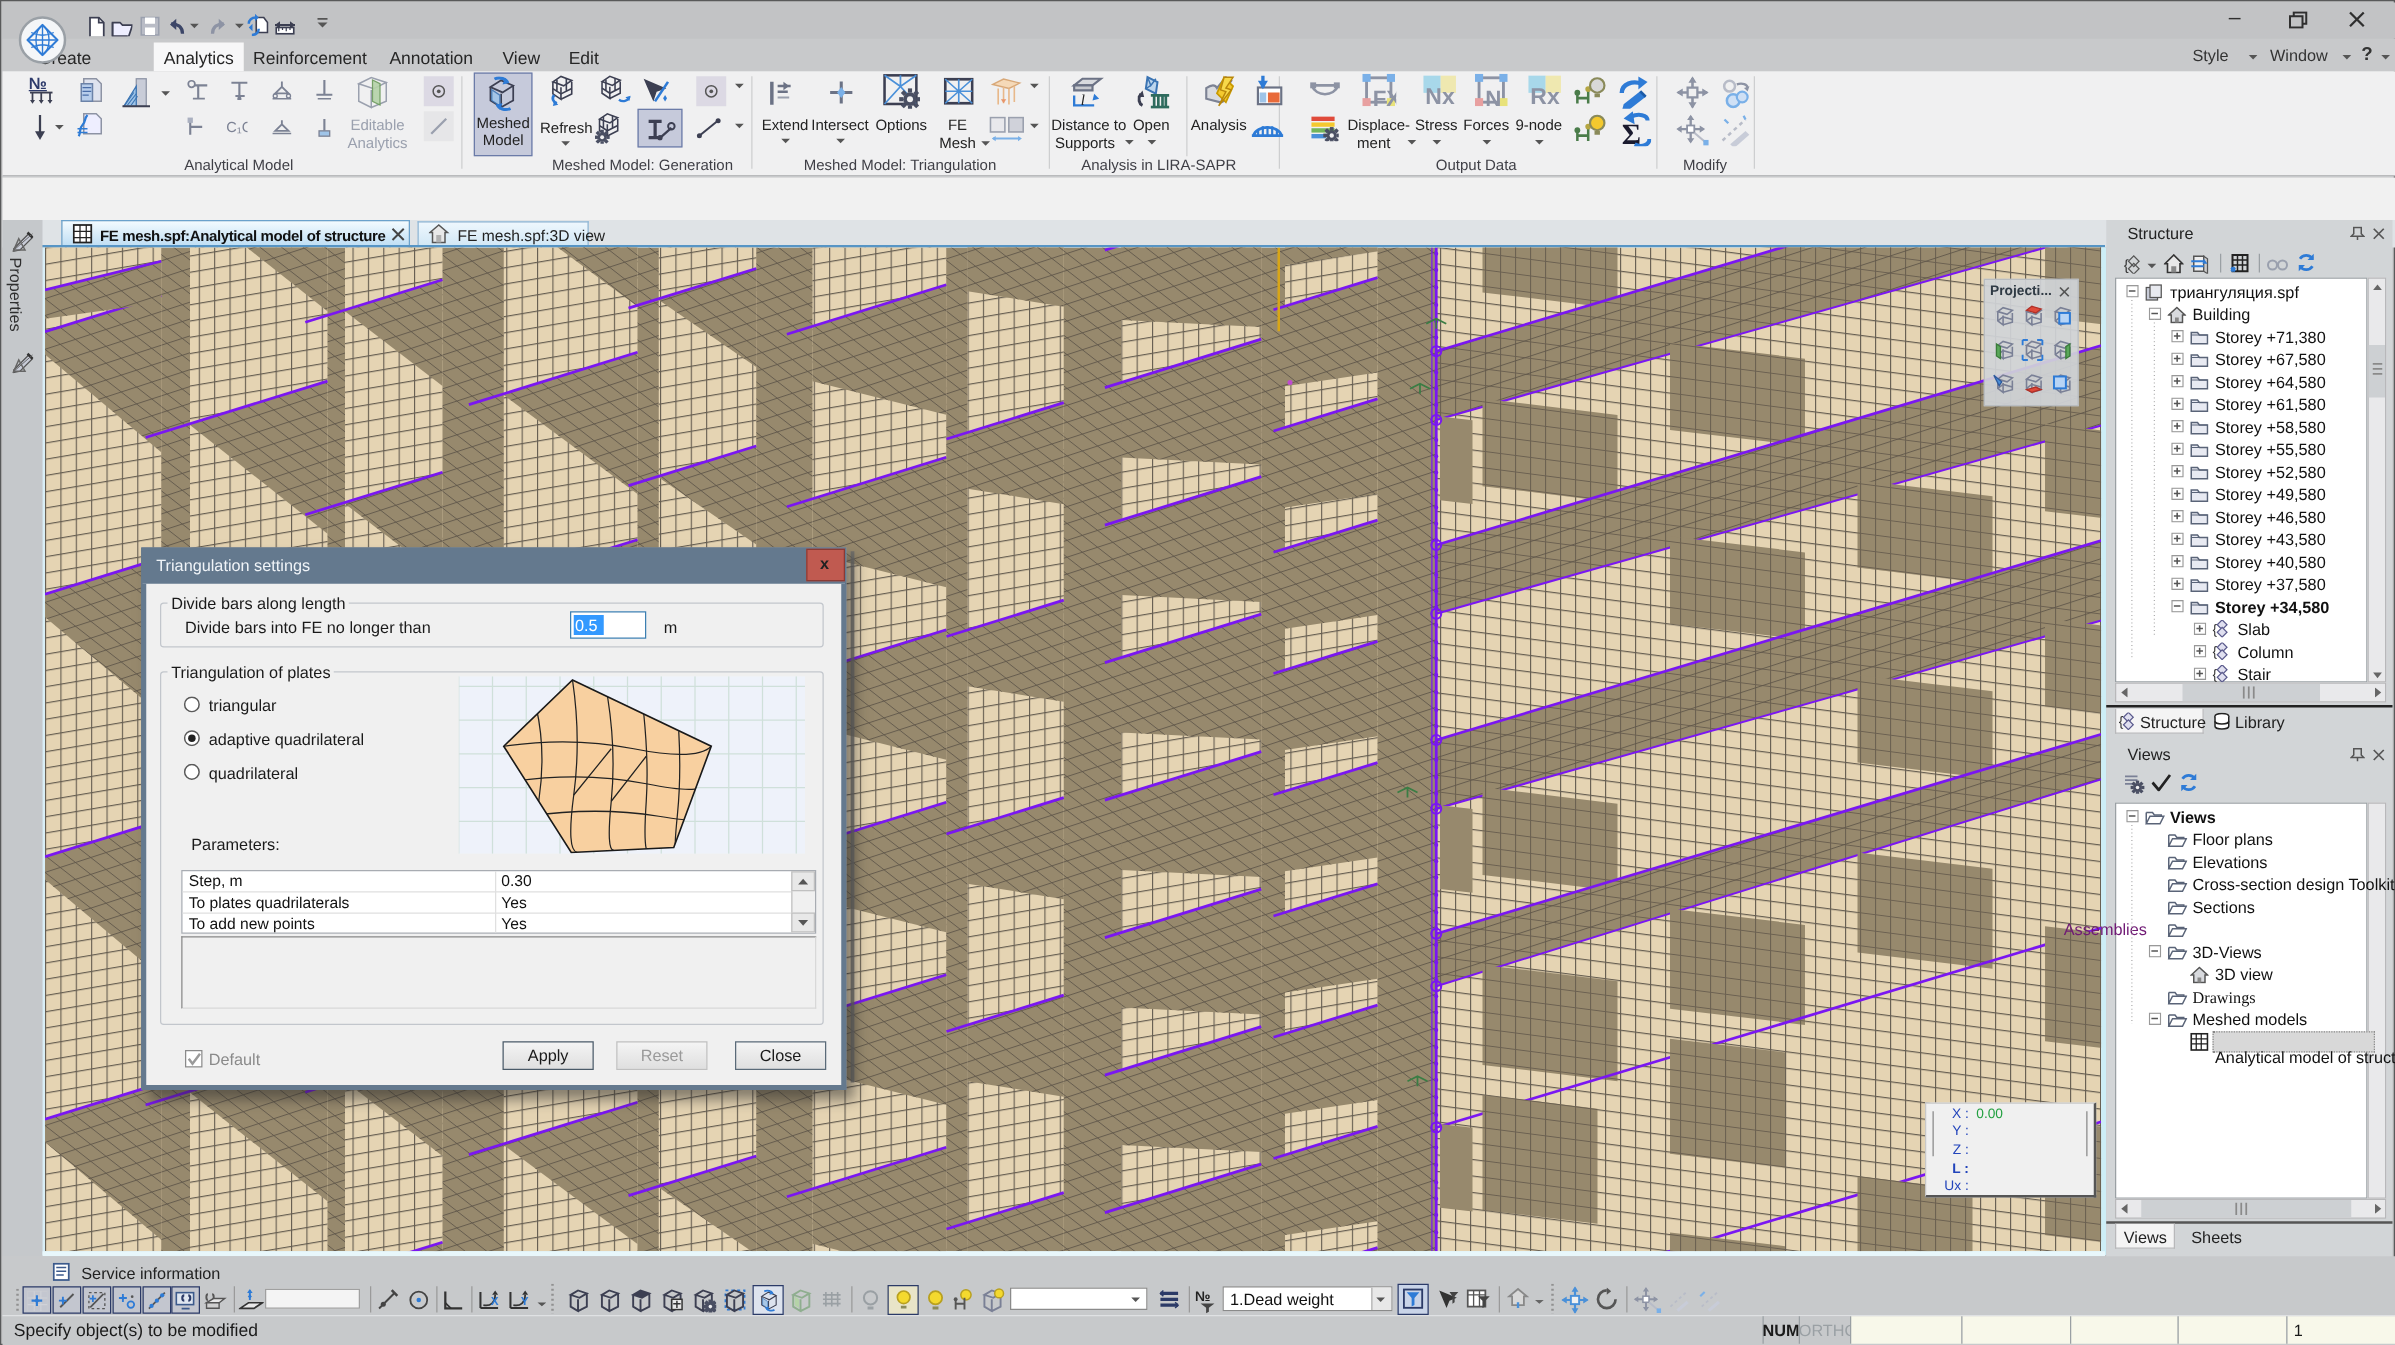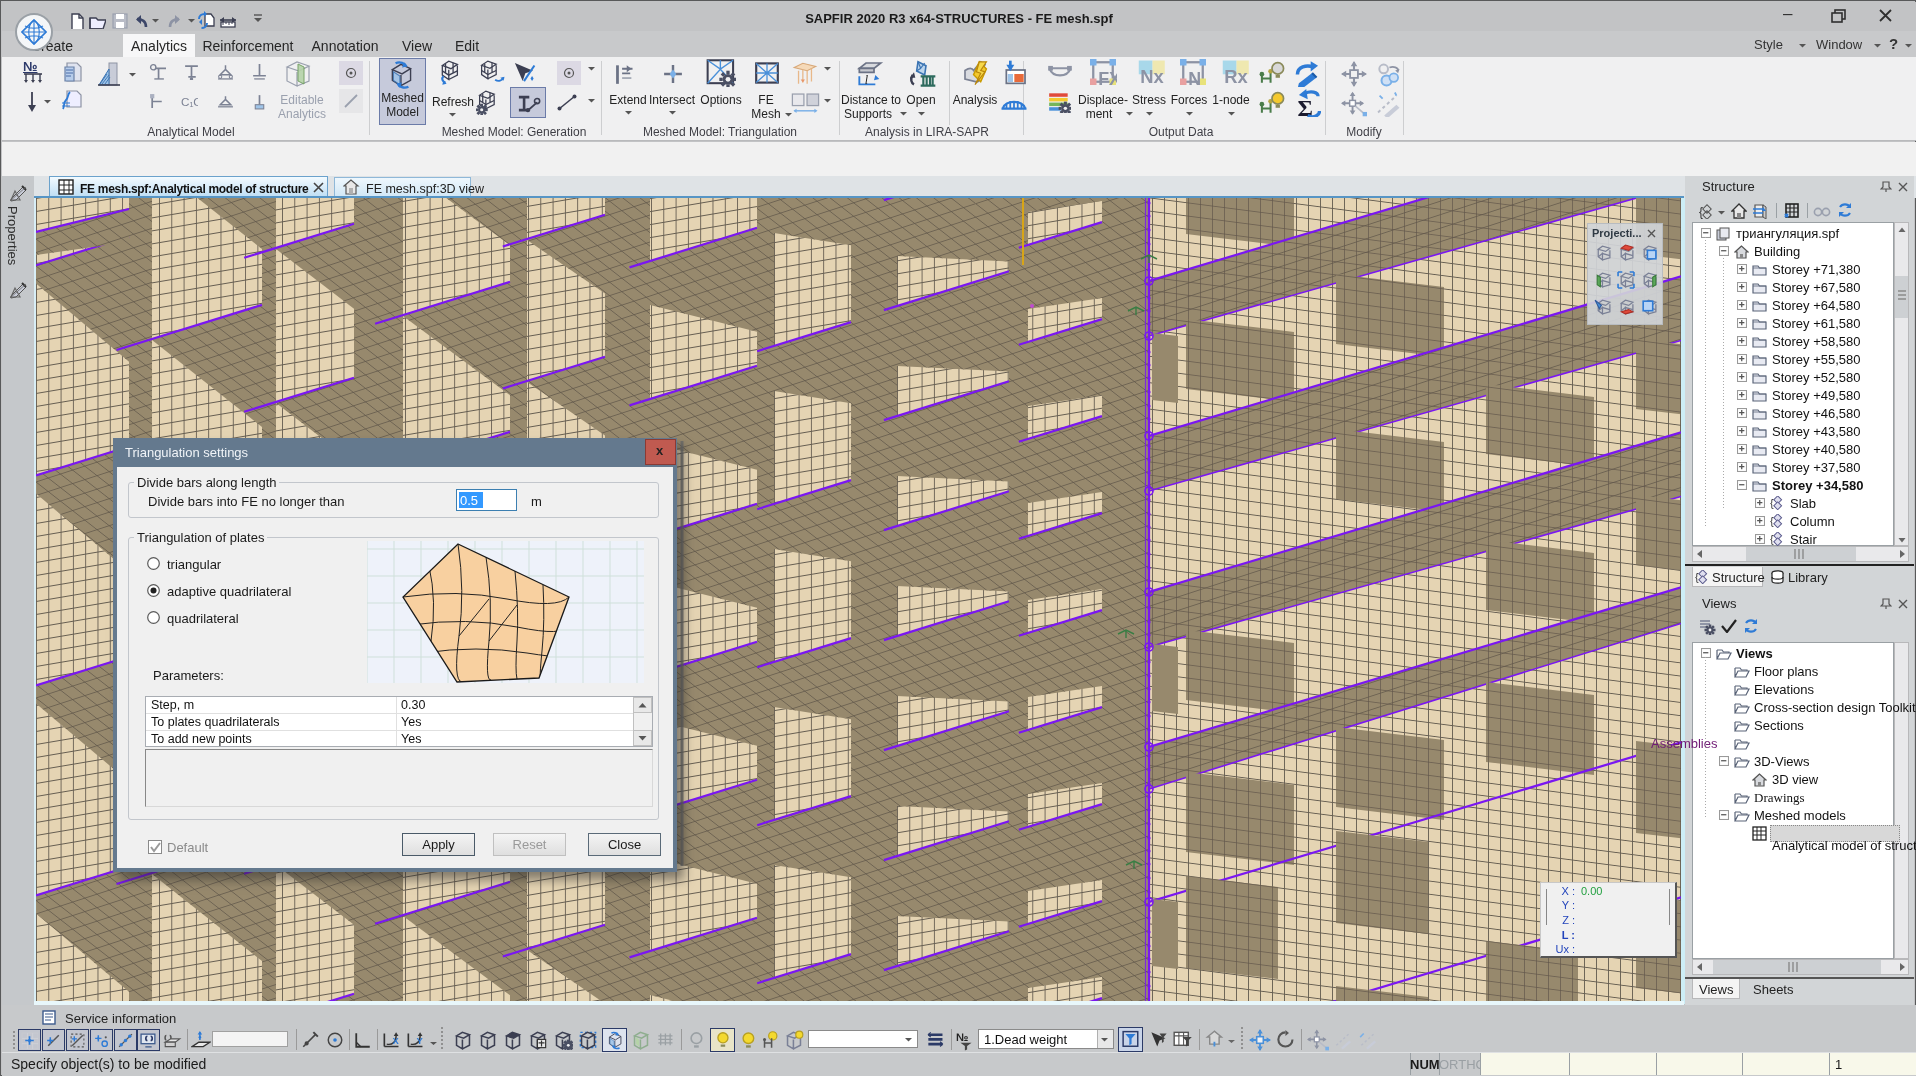--- a/index.html
+++ b/index.html
@@ -1,20 +1,19 @@
 <!DOCTYPE html>
 <html><head><meta charset="utf-8"><style>
 *{margin:0;padding:0;box-sizing:border-box;}
 html,body{width:1916px;height:1076px;overflow:hidden;font-family:"Liberation Sans",sans-serif;}
 .abs{position:absolute;}
 .lbl{position:absolute;white-space:nowrap;}
 </style></head><body>
 <div class="abs" style="left:0;top:0;width:1916px;height:1076px;background:#c2c3c5;border:1px solid #58595a;">
 <div class="abs" style="left:1px;top:1px;width:1914px;height:29px;background:#c2c3c5;"></div>
-<div class="lbl" style="left:0;top:10px;width:1916px;text-align:center;font-size:13px;font-weight:bold;color:#1a1a1a;">SAPFIR 2020 R3 x64-STRUCTURES - FE mesh.spf</div>
 <div class="lbl" style="left:1782px;top:3px;font-size:17px;color:#2f2f2f;">–</div>
 <svg style="position:absolute;left:1830px;top:8px" width="16" height="14" viewBox="0 0 16 14">
       <rect x="4" y="1" width="10" height="9" fill="none" stroke="#2f2f2f" stroke-width="1.6"></rect>
       <rect x="1" y="4" width="10" height="9" fill="#c2c3c5" stroke="#2f2f2f" stroke-width="1.6"></rect>
     </svg>
 <svg style="position:absolute;left:1877px;top:7px" width="15" height="15" viewBox="0 0 15 15">
       <path d="M2 2l11 11M13 2L2 13" stroke="#2f2f2f" stroke-width="1.8"></path>
     </svg>
 <svg style="position:absolute;left:68px;top:12px" width="15" height="16" viewBox="0 0 15 16">
       <path d="M3 1h7l4 4v12H3z" fill="#fff" stroke="#3c3f52" stroke-width="1.4"></path>
@@ -413,21 +412,21 @@
     </svg>
 <div class="lbl" style="left:1158px;top:92px;width:60px;text-align:center;font-size:12px;color:#222;">Forces</div>
 <svg style="position:absolute;left:1184px;top:109px" width="9" height="8" viewBox="0 0 9 8">
       <path d="M1 2l3.5 3.5L8 2z" fill="#555"></path>
     </svg>
 <svg style="position:absolute;left:1220px;top:58px" width="28" height="26" viewBox="0 0 18 17">
       <rect x="1" y="1" width="9" height="9" fill="#a8d8ea"></rect>
       <rect x="10" y="1" width="8" height="9" fill="#efe8b0"></rect>
       <text x="2" y="16" font-size="12" font-weight="bold" fill="#8d93a4" font-family="Liberation Sans,sans-serif">Rx</text>
     </svg>
-<div class="lbl" style="left:1200px;top:92px;width:60px;text-align:center;font-size:12px;color:#222;">1-node</div>
+<div class="lbl" style="left:1200px;top:92px;width:60px;text-align:center;font-size:12px;color:#222;">9-node</div>
 <svg style="position:absolute;left:1226px;top:109px" width="9" height="8" viewBox="0 0 9 8">
       <path d="M1 2l3.5 3.5L8 2z" fill="#555"></path>
     </svg>
 <svg style="position:absolute;left:1258px;top:58px" width="26" height="26" viewBox="0 0 18 17">
       <path d="M2 16v-6M2 13h6M8 16v-8" stroke="#4a7c4a" stroke-width="1.4"></path>
       <circle cx="2" cy="10" r="1.6" fill="#4a7c4a"></circle>
       <circle cx="8" cy="8" r="1.6" fill="#b5a642"></circle>
       <circle cx="13" cy="6" r="4" fill="#d8d8d8" stroke="#8a8a5a" stroke-width="1.2"></circle>
       <path d="M11.5 10.5h3v2h-3z" fill="#8a8a5a"></path>
     </svg>

